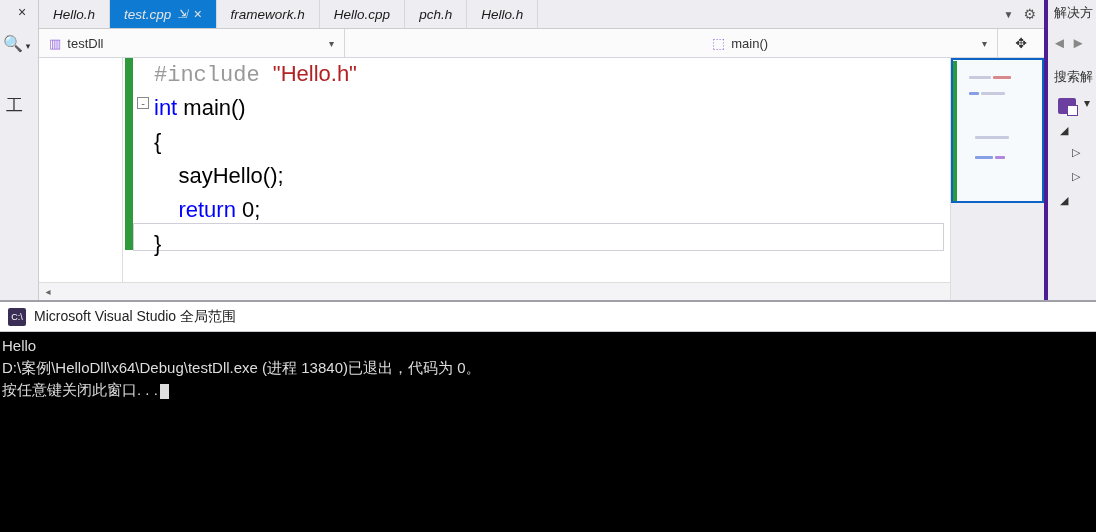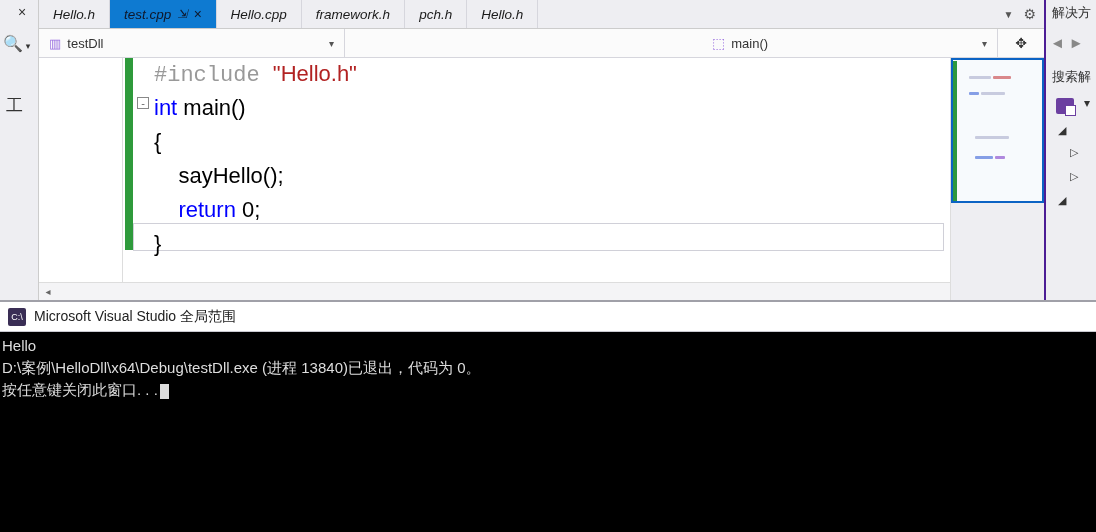--- a/index.html
+++ b/index.html
@@ -11,41 +11,41 @@
 
 .left-strip { position:absolute; left:0; top:0; width:39px; height:300px; background:#eeeef2; border-right:1px solid #ccc; }
 .left-strip .close-x { position:absolute; top:4px; left:18px; font-size:14px; color:#333; cursor:pointer; }
 .left-strip .magnify { position:absolute; top:34px; left:2px; width:30px; font-size:16px; color:#333; text-align:center; }
 .left-strip .magnify .arrow { font-size:9px; margin-left:2px;}
 .left-strip .tool { position:absolute; top:94px; left:6px; font-size:17px; color:#333; }
 
 
 .tab-bar { position:absolute; left:39px; top:0; right:52px; height:29px; background:#eeeef2; display:flex; align-items:stretch; border-bottom:1px solid #ccc;}
 .tab { display:flex; align-items:center; padding:0 14px; font-size:13.5px; color:#1a1a1a; border-right:1px solid #d6d6dd; cursor:pointer; gap:6px; white-space:nowrap;font-style:italic;}
-.tab.active { background:#0e7ad1; color:#0f172a; }
+.tab.active { background:#0e7ad1; color:#e5e5e5; }
 .tab .pin { font-size:12px; }
 .tab .x { font-size:14px; }
 .tab-gap { flex:1; }
 .tab-trail { display:flex; align-items:center; gap:10px; padding:0 8px; color:#555; }
 .tab-trail .drop { font-size:10px; }
 .gear { font-size:14px; }
 
 
 .nav-row { position:absolute; left:39px; top:29px; right:52px; height:29px; background:#fbfbfb; display:flex; border-bottom:1px solid #d6d6dd; }
 .nav-cell { display:flex; align-items:center; gap:6px; padding:0 10px; border-right:1px solid #d6d6dd; font-size:13px; color:#333; cursor:pointer; }
 .nav-cell.first { width:306px; }
 .nav-cell.mid  { flex:1;margin-top:44px; }
 .nav-cell.last { width:296px; }
 .nav-cell .arrow { margin-left:auto; font-size:10px; color:#555; }
 .nav-cell .cube { color:#9a6fe0; font-size:14px; }
 .nav-cell .box  { color:#9a6fe0; font-size:13px; }
 .split-btn { width:46px; display:flex; align-items:center; justify-content:center; font-size:14px; color:#333; cursor:pointer; }
 
 
-.side-strip { position:absolute; right:0; top:0; width:52px; height:328px; background:#eeeef2; border-left:2px solid #4c1d95; font-size:13px; color:#333; }
+.side-strip { position:absolute; right:0; top:0; width:52px; height:328px; background:#eeeef2; border-left:4px solid #4c1d95; font-size:13px; color:#333; }
 .side-strip .title { position:absolute; top:4px; left:6px; }
 .side-strip .nav-arrows { position:absolute; top:34px; left:4px; display:flex; gap:4px; font-size:15px; color:#888;}
 .side-strip .search-lbl{ position:absolute; top:68px; left:6px;}
 .side-strip .sol-icon { position:absolute; top:98px; left:10px; width:18px; height:16px; background:#6b3fa0; border-radius:2px;}
 .side-strip .sol-icon:before{content:""; position:absolute; right:-2px; bottom:-2px; width:9px; height:9px; background:#fff; border:1px solid #6b3fa0;}
 .side-strip .sol-arrow { position:absolute; top:96px; right:6px; font-size:12px;}
 .side-strip .tri { font-size:11px; color:#333; }
 .side-strip .row { position:absolute; left:12px; display:flex; gap:4px; align-items:center; font-size:12px;}
 .side-strip .r1{top:124px;} .side-strip .r2{top:146px;} .side-strip .r3{top:170px;} .side-strip .r4{top:194px;}
 
@@ -91,24 +91,24 @@
   <div class="tab-bar">
     <div class="tab">
         <span>Hello.h</span>
       </div>
     <div class="tab active">
       <span>test.cpp</span>
       <span class="pin">⇲</span>
       <span class="x">×</span>
     </div>
     <div class="tab">
+        <span>framework.h</span>
+      </div>
+    <div class="tab">
         <span>Hello.cpp</span>
-      </div>
-    <div class="tab">
-        <span>framework.h</span>
       </div>
     <div class="tab">
         <span>pch.h</span>
       </div>
     <div class="tab">
         <span>Hello.h</span>
       </div>
     <div class="tab-gap"></div>
     <div class="tab-trail">
       <span class="drop">▼</span>

